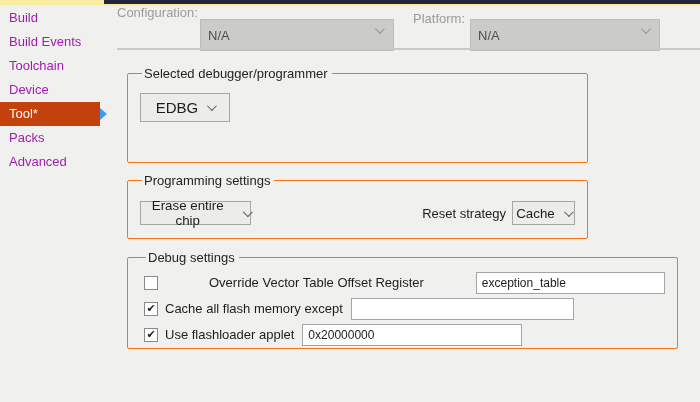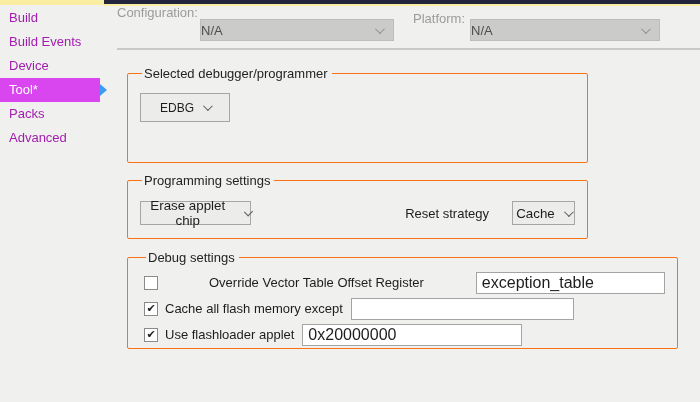--- a/index.html
+++ b/index.html
@@ -20,34 +20,34 @@
   .topbar .yellow-under { position:absolute; top:4px; left:104px; width:596px; height:2px; background:#f8eda1; }
 
   
   .sidebar { position:absolute; top:6px; left:0; width:110px; }
   .side-item {
     height:24px; line-height:24px;
     padding-left:9px; width:100px;
     color:#a21caf; cursor:default;
     position:relative; white-space:nowrap;
   }
-  .side-item.selected { background:#d946ef; color:#ffffff; }
+  .side-item.selected { background:#c2410c; color:#ffffff; }
   .side-item.selected::after {
     content:""; position:absolute; right:-7px; top:6px;
     border-left:7px solid #3b9cf2;
     border-top:6px solid transparent;
     border-bottom:6px solid transparent;
   }
 
   
   .hdr-label { position:absolute; color:#9b9b9b; }
   .dd-disabled {
-    position:absolute; height:22px; background:#cbcbca;
+    position:absolute; height:32px; background:#cbcbca;
     border:1px solid #bcbcbb; color:#4e4e4e;
-    display:flex; align-items:center; 
+    display:flex; align-items:center; padding-left:7px;
   }
   .separator { position:absolute; left:117px; top:48px; width:583px; height:2px; background:#c9c9c9; }
 
   
   .chev {
     display:inline-block; width:7px; height:7px;
     border-right:1.6px solid #5c5c5c; border-bottom:1.6px solid #5c5c5c;
     transform:rotate(45deg) translateY(-2px);
   }
   .chev.gray { border-color:#8f8f8f; }
@@ -63,58 +63,59 @@
   #group-debugger    { top:66px;  height:97px; }
   #group-programming { top:173px; height:66px; }
   #group-debug       { top:250px; height:99px;padding-left:16px; }
 
   
   .dd-btn {
     background:#ececea; border:1px solid #a6a6a5;
     display:inline-flex; align-items:center; justify-content:center;
     gap:9px; color:#1d1d1d; cursor:default;
   }
-  #edbg-btn  { width:90px; height:29px; margin-top:12px; font-size:12px; }
+  #edbg-btn  { width:90px; height:29px; margin-top:12px; font-size:15px; }
   #erase-btn { width:111px; height:24px; margin-top:13px; }
   #reset-btn { width:63px;  height:24px; }
 
   .prog-row { display:flex; align-items:center; justify-content:space-between; }
-  .reset-wrap { display:flex; align-items:center; gap:23px; margin-top:13px; }
+  .reset-wrap { display:flex; align-items:center; gap:6px; margin-top:13px; }
 
   
   .dbg-row { display:flex; align-items:center; height:23px; margin-top:3px; }
   .dbg-row:first-of-type { margin-top:6px;gap:44px; }
   .checkbox {
     width:14px; height:14px; background:#ffffff;
     border:1px solid #8a8a8a; margin-right:7px;
     display:inline-flex; align-items:center; justify-content:center;
     font-size:11px; color:#222222; line-height:1; flex:0 0 auto;
   }
   .dbg-label { margin-right:8px; white-space:nowrap; }
   .dbg-input {
     height:22px; border:1px solid #a4a4a4; background:#ffffff;
-    font-family:"Liberation Sans", sans-serif; font-size:16px;
+    font-family:"Liberation Sans", sans-serif; font-size:12px;
     padding:0 5px; color:#1d1d1d;
   }
   #dbg-input-0 { width:189px; }
   #dbg-input-1 { width:223px; }
   #dbg-input-2 { width:220px; }
 </style>
 </head>
 <body>
 
 <div class="topbar">
   <div class="yellow-left"></div>
   <div class="dark-right"></div>
   <div class="yellow-under"></div>
 </div>
 
 <div class="sidebar">
   <div class="side-item">Build</div>
   <div class="side-item">Build Events</div>
+  <div class="side-item">Toolchain</div>
   <div class="side-item">Device</div>
   <div class="side-item selected">Tool*</div>
   <div class="side-item">Packs</div>
   <div class="side-item">Advanced</div>
 </div>
 
 <span class="hdr-label" style="left:117px; top:5px;">Configuration:</span>
 <div class="dd-disabled" style="left:200px; top:19px; width:194px;">
   <span>N/A</span>
   <span class="chev gray"></span>
@@ -133,21 +134,21 @@
   <button class="dd-btn" id="edbg-btn">
     <span>EDBG</span>
     <span class="chev"></span>
   </button>
 </fieldset>
 
 <fieldset class="group" id="group-programming">
   <legend>Programming settings</legend>
   <div class="prog-row">
     <button class="dd-btn" id="erase-btn">
-      <span>Erase applet chip</span>
+      <span>Erase entire chip</span>
       <span class="chev"></span>
     </button>
     <div class="reset-wrap">
       <span>Reset strategy</span>
       <button class="dd-btn" id="reset-btn">
         <span>Cache</span>
         <span class="chev"></span>
       </button>
     </div>
   </div>

